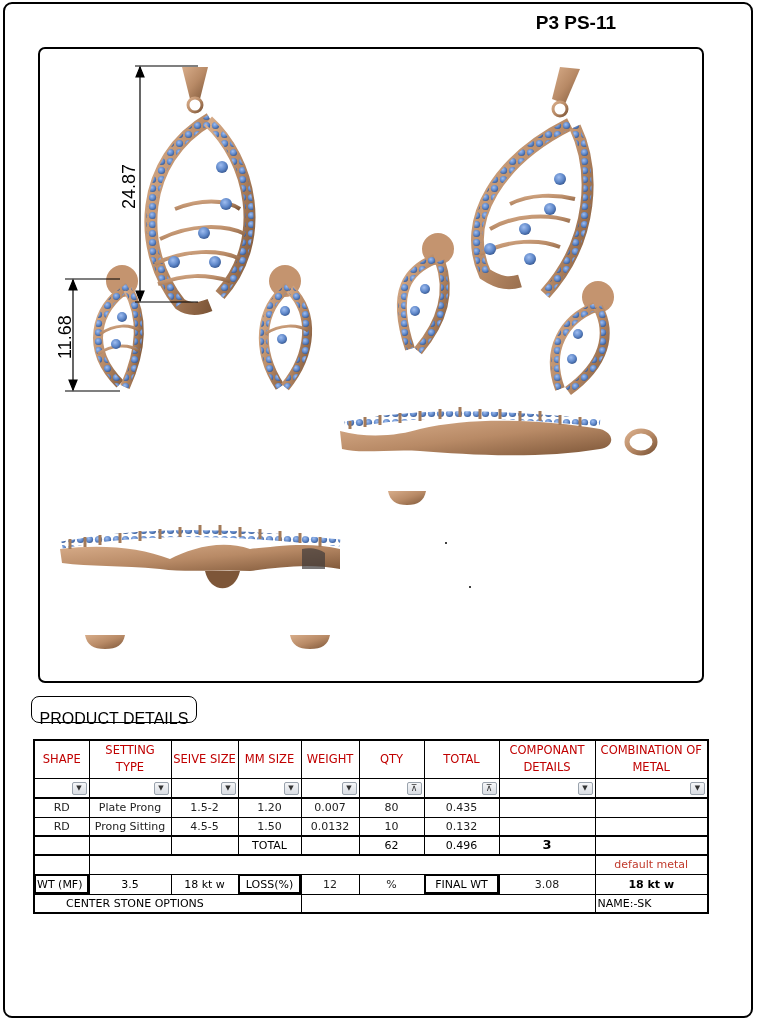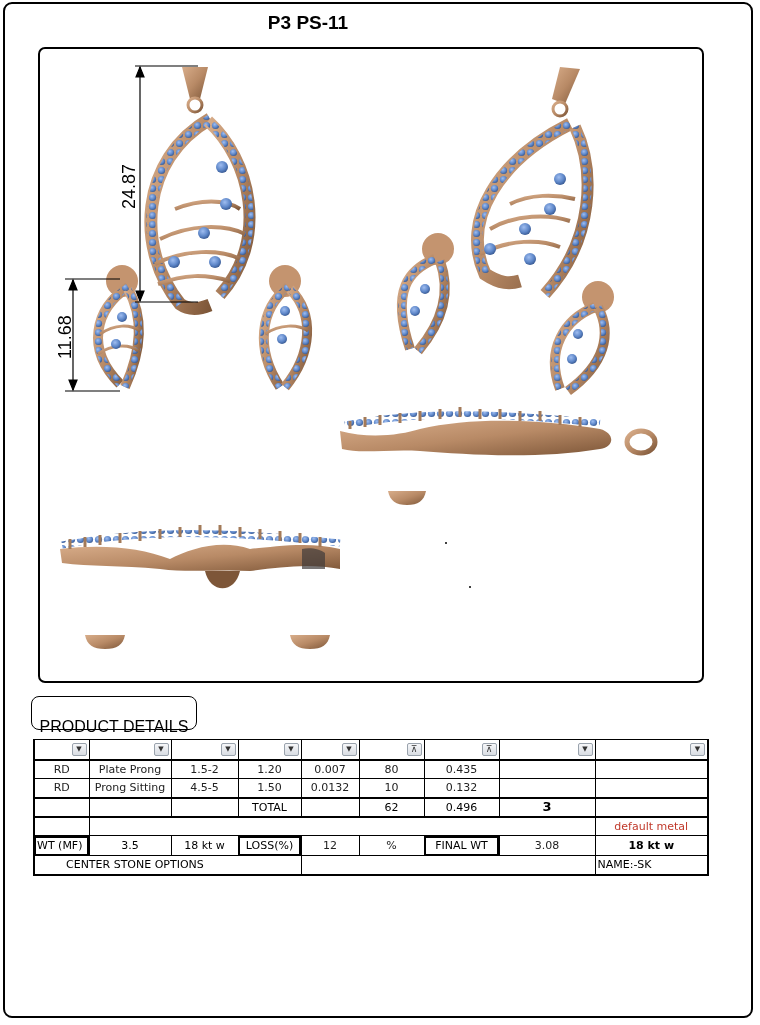--- a/index.html
+++ b/index.html
@@ -1,22 +1,22 @@
 <!DOCTYPE html>
 <html><head>
 <meta charset="utf-8">
 <style>
   html, body { margin: 0; padding: 0; background: #ffffff; }
   body { width: 760px; height: 1025px; position: relative; overflow: hidden; font-family: "Liberation Sans", sans-serif; }
   .outer-frame { position: absolute; left: 3px; top: 2px; width: 750px; height: 1016px; border: 2px solid #000; border-radius: 9px; box-sizing: border-box; }
-  .title { position: absolute; left: 0; top: 12px; width: 616px; text-align: center; font-weight: bold; font-size: 19px; color: #000; font-family: "Liberation Sans", sans-serif; }
+  .title { position: absolute; left: 0; top: 12px; width: 616px; text-align: right; font-weight: bold; font-size: 19px; color: #000; font-family: "Liberation Sans", sans-serif; }
   .image-frame { position: absolute; left: 38px; top: 47px; width: 666px; height: 636px; border: 2px solid #000; border-radius: 7px; box-sizing: border-box; background: #fff; overflow: hidden; }
   .image-frame svg { position: absolute; left: 0; top: 0; }
   .dim-label { font-family: "Liberation Sans", sans-serif; font-size: 18px; fill: #000; }
-  .section-tag { position: absolute; left: 31px; top: 696px; height: 27px; padding: 16px 6px; border: 1.5px solid #000; border-radius: 8px; font-size: 16px; line-height: 27px; color: #000; box-sizing: border-box; width: 166px; text-align: center; }
+  .section-tag { position: absolute; left: 31px; top: 696px; height: 27px; padding: 8px 6px; border: 1.5px solid #000; border-radius: 8px; font-size: 16px; line-height: 27px; color: #000; box-sizing: border-box; width: 166px; text-align: center; }
   table.details { position: absolute; left: 33px; top: 739px; border-collapse: collapse; table-layout: fixed; font-family: "DejaVu Sans", sans-serif; }
   table.details td { border: 1px solid #000; padding: 0; font-size: 11px; text-align: center; color: #222; overflow: hidden; white-space: nowrap; height: 19px; box-sizing: border-box; }
   table.details tr.hdr td { height: 38px; color: #c00000; font-size: 11.5px; white-space: normal; line-height: 17px; border-top: 2px solid #000; }
   table.details tr.hdr td:first-child { border-left: 2px solid #000; }
   table.details tr.hdr td:last-child { border-right: 2px solid #000; }
   table.details tr.filter td { height: 20px; position: relative; border-bottom: 2px solid #000; }
   .dd { position: absolute; right: 2px; top: 3px; width: 15px; height: 13px; border: 1px solid #9aa3ad; border-radius: 2px; background: linear-gradient(#f6f7f9, #d9dde3); box-sizing: border-box; font-size: 7px; line-height: 11px; text-align: center; color: #333; }
   table.details td.bl { border-left: 2px solid #000; }
   table.details td.br { border-right: 2px solid #000; }
   table.details td.bt { border-top: 2px solid #000; }
@@ -178,20 +178,31 @@
       <col style="width:82px">
       <col style="width:67px">
       <col style="width:63px">
       <col style="width:58px">
       <col style="width:65px">
       <col style="width:75px">
       <col style="width:96px">
       <col style="width:113px">
   </colgroup>
   <tbody>
+      <tr class="hdr">
+    <td>SHAPE</td>
+    <td>SETTING TYPE</td>
+    <td>SEIVE SIZE</td>
+    <td>MM SIZE</td>
+    <td>WEIGHT</td>
+    <td>QTY</td>
+    <td>TOTAL</td>
+    <td>COMPONANT DETAILS</td>
+    <td>COMBINATION OF METAL</td>
+  </tr>
   <tr class="filter">
     <td class="bl">
           <span class="dd">▼</span>
         </td>
     <td>
           <span class="dd">▼</span>
         </td>
     <td>
           <span class="dd">▼</span>
         </td>

